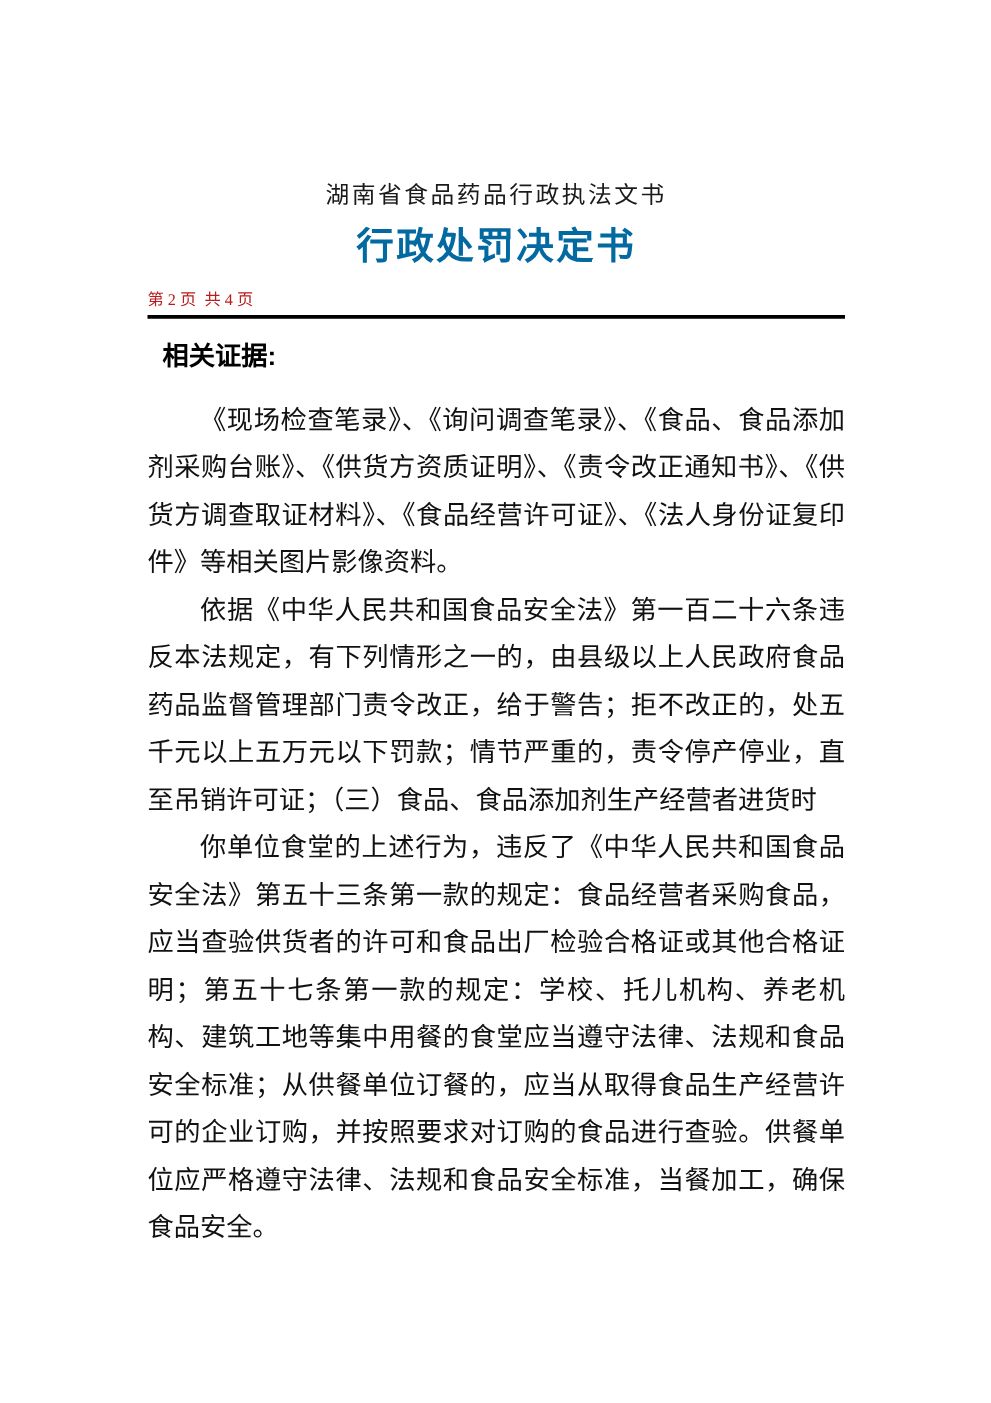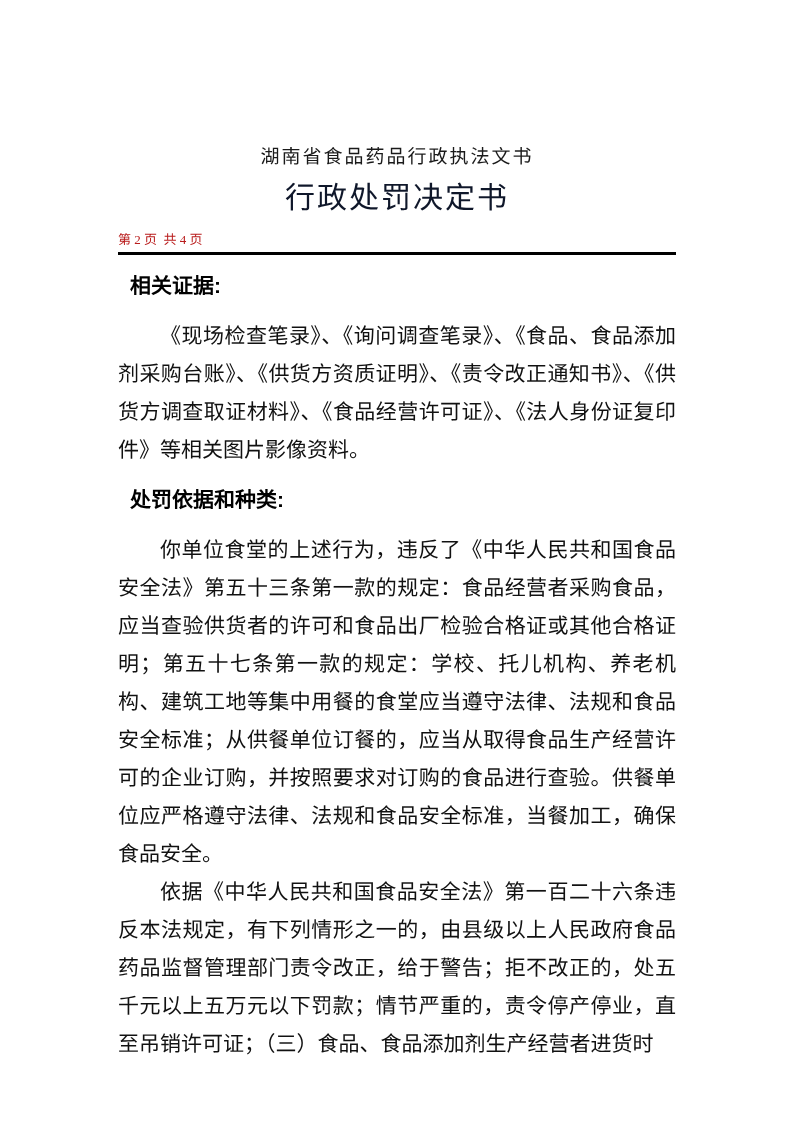--- a/index.html
+++ b/index.html
@@ -26,25 +26,25 @@
     text-align: center;
     font-size: 19px;
     line-height: 24px;
     letter-spacing: 2px;
     color: #1a1a1a;
   }
   .doc-title {
     margin: 10px 0 0 0;
     text-align: center;
     font-family: "Liberation Sans", "DejaVu Sans", sans-serif;
-    font-weight: normal;
+    font-weight: bold;
     font-size: 30px;
     line-height: 38px;
     letter-spacing: 2px;
-    color: #0f172a;
+    color: #0369a1;
   }
   .page-info {
     margin-top: 14px;
     text-align: left;
     font-size: 13px;
     line-height: 18px;
     white-space: pre;
     color: #b91c1c;
   }
   .header-rule {
@@ -84,19 +84,18 @@
       <div class="doc-type">湖南省食品药品行政执法文书</div>
       <h1 class="doc-title">行政处罚决定书</h1>
       <div class="page-info">第 2 页  共 4 页</div>
       <hr class="header-rule">
     </div>
 
     <div class="doc-body">
       <h2 class="section-heading">相关证据:</h2>
       <p>《现场检查笔录》、《询问调查笔录》、《食品、食品添加剂采购台账》、《供货方资质证明》、《责令改正通知书》、《供货方调查取证材料》、《食品经营许可证》、《法人身份证复印件》等相关图片影像资料。</p>
 
-      <h2 class="section-heading">处罚依据和种类:</h2>
+      <p>依据《中华人民共和国食品安全法》第一百二十六条违反本法规定，有下列情形之一的，由县级以上人民政府食品药品监督管理部门责令改正，给于警告；拒不改正的，处五千元以上五万元以下罚款；情节严重的，责令停产停业，直至吊销许可证；（三）食品、食品添加剂生产经营者进货时</p>
       <p>你单位食堂的上述行为，违反了《中华人民共和国食品安全法》第五十三条第一款的规定：食品经营者采购食品，应当查验供货者的许可和食品出厂检验合格证或其他合格证明；第五十七条第一款的规定：学校、托儿机构、养老机构、建筑工地等集中用餐的食堂应当遵守法律、法规和食品安全标准；从供餐单位订餐的，应当从取得食品生产经营许可的企业订购，并按照要求对订购的食品进行查验。供餐单位应严格遵守法律、法规和食品安全标准，当餐加工，确保食品安全。</p>
-      <p>依据《中华人民共和国食品安全法》第一百二十六条违反本法规定，有下列情形之一的，由县级以上人民政府食品药品监督管理部门责令改正，给于警告；拒不改正的，处五千元以上五万元以下罚款；情节严重的，责令停产停业，直至吊销许可证；（三）食品、食品添加剂生产经营者进货时</p>
     </div>
 
   </div>
 </div>
 
 </body></html>

